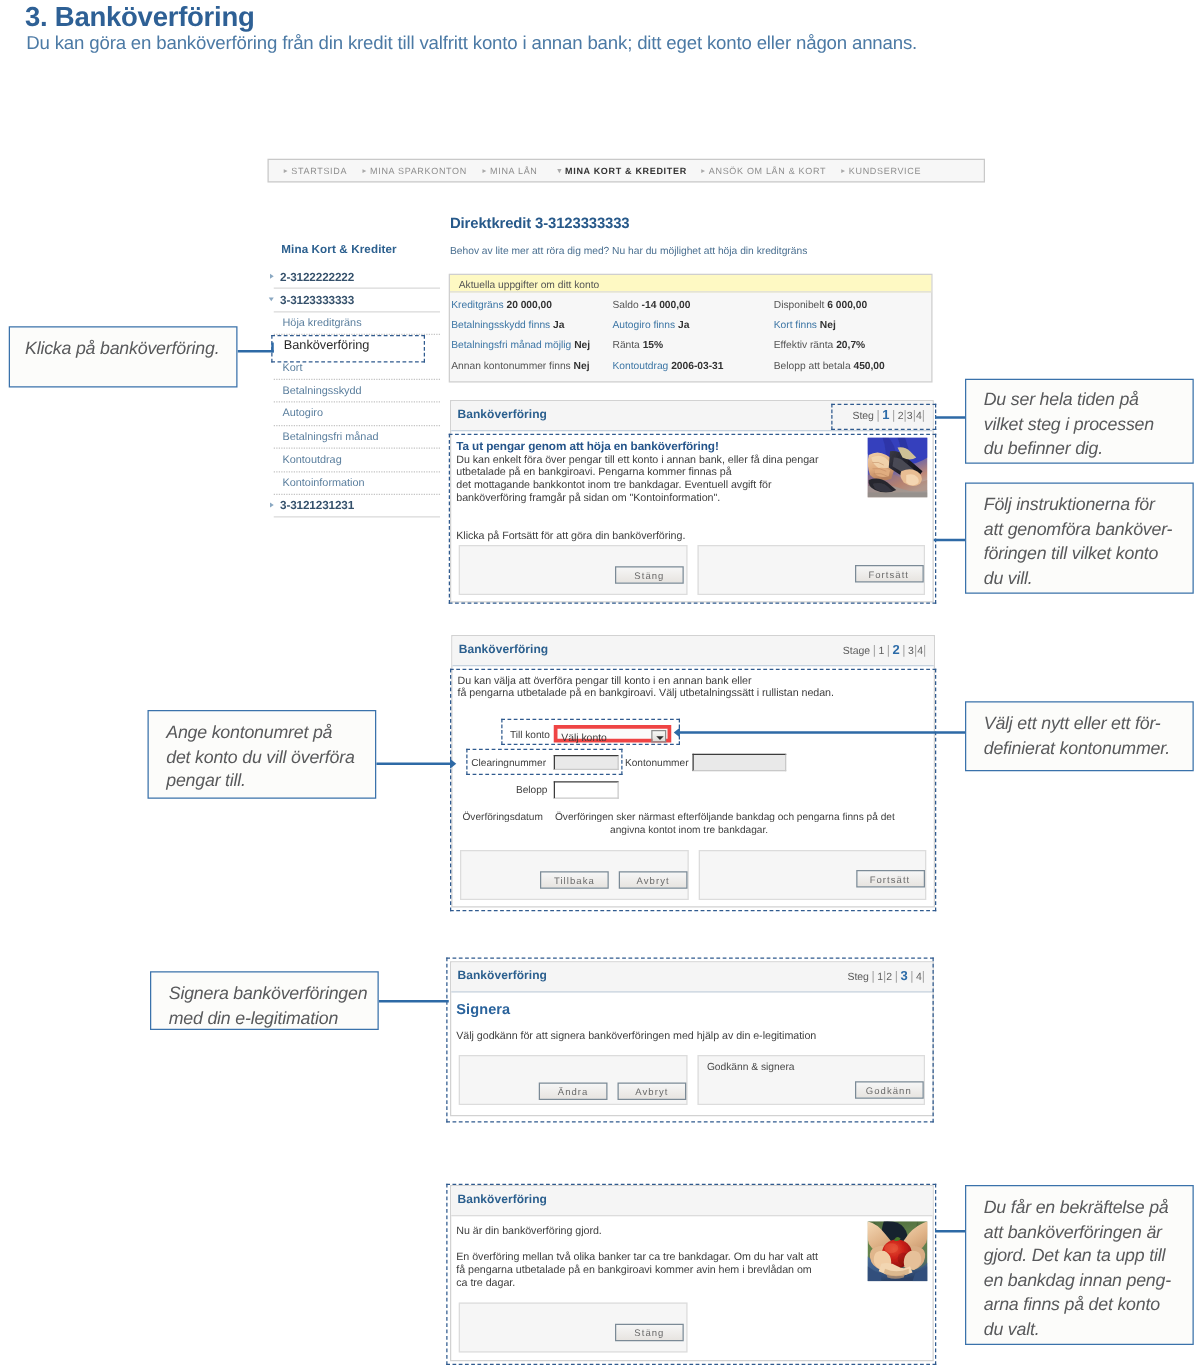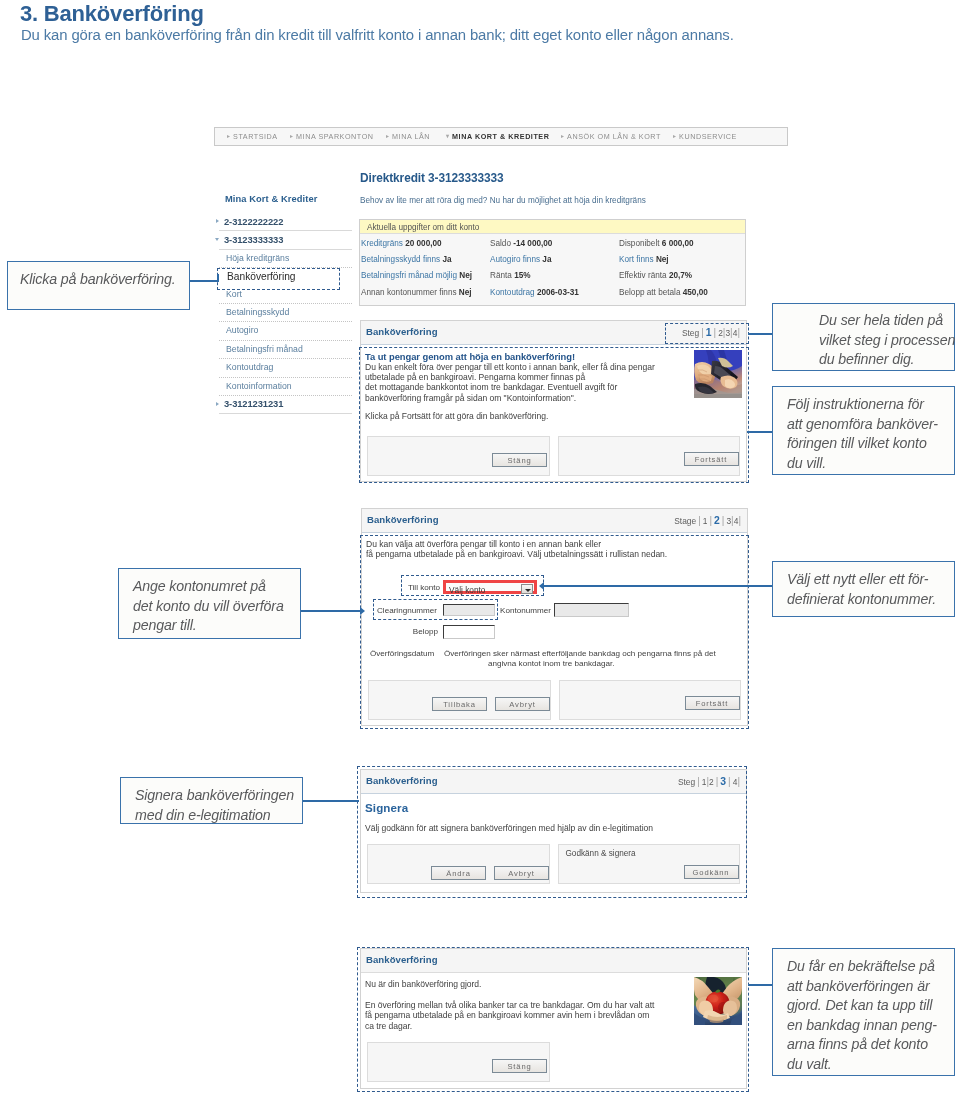--- a/index.html
+++ b/index.html
@@ -131,21 +131,21 @@
   #p4bl{width:183px;}
   #p4close{left:124px;top:16px;width:55px;}
 
   
   .callout{position:absolute;border:1.4px solid #3a72ab;background:#fcfcfa;box-sizing:border-box;}
   .callout .ctxt{position:absolute;font-style:italic;font-size:14.2px;color:#58595b;line-height:19.5px;
                  letter-spacing:-0.15px;white-space:nowrap;}
   #c1{left:7px;top:261px;width:183px;height:49px;}
   #c1t{left:12px;top:8px;}
   #c2{left:772px;top:303px;width:183px;height:68px;}
-  #c2t{left:14px;top:7px;margin-left:32px;}
+  #c2t{left:14px;top:7px;}
   #c3{left:772px;top:386px;width:183px;height:89px;}
   #c3t{left:14px;top:8px;}
   #c4{left:118px;top:568px;width:183px;height:71px;}
   #c4t{left:14px;top:8px;}
   #c5{left:772px;top:561px;width:183px;height:56px;}
   #c5t{left:14px;top:8px;}
   #c6{left:120px;top:777px;width:183px;height:47px;}
   #c6t{left:14px;top:8px;}
   #c7{left:772px;top:948px;width:183px;height:128px;}
   #c7t{left:14px;top:8px;}
@@ -345,21 +345,21 @@
             <path d="M27 27 q9 -4 15 2 q3 4 0 8 q-6 4 -13 -1 Q25 31 27 27 Z" fill="#e8bd93"></path>
             <path d="M31 30 q6 -2 9 2 q2 3 0 5 q-5 3 -9 -1 Z" fill="#f4d6b2"></path>
             <path d="M1 34 q8 -3 15 2 l7 6 q-8 4 -17 0 Q0 39 1 34 Z" fill="#26262e"></path>
             <path d="M4 37 q8 -2 13 3 l3 3 q-8 2 -14 -2 Z" fill="#3b3b44" opacity="0.8"></path>
             <path d="M0 44 h48 v4 H0 Z" fill="#8e8c89" opacity="0.6"></path>
             </g>
           </svg>
         </div>
         <div class="bold-head">Ta ut pengar genom att höja en banköverföring!</div>
         <div class="ptxt" id="p1para">Du kan enkelt föra över pengar till ett konto i annan bank, eller få dina pengar<br>utbetalade på en bankgiroavi. Pengarna kommer finnas på<br>det mottagande bankkontot inom tre bankdagar. Eventuell avgift för<br>banköverföring framgår på sidan om "Kontoinformation".</div>
-        <div class="ptxt" style="margin-top:8px">Klicka på Fortsätt för att göra din banköverföring.</div>
+        <div class="ptxt" style="margin-top:20px">Klicka på Fortsätt för att göra din banköverföring.</div>
       </div>
       <div class="btnbar">
         <div class="btnbox" id="p1bl">
           <div class="gbtn" id="p1close">Stäng</div>
         </div>
         <div class="btnbox" id="p1br">
           <div class="gbtn" id="p1cont">Fortsätt</div>
         </div>
       </div>
     </div>

